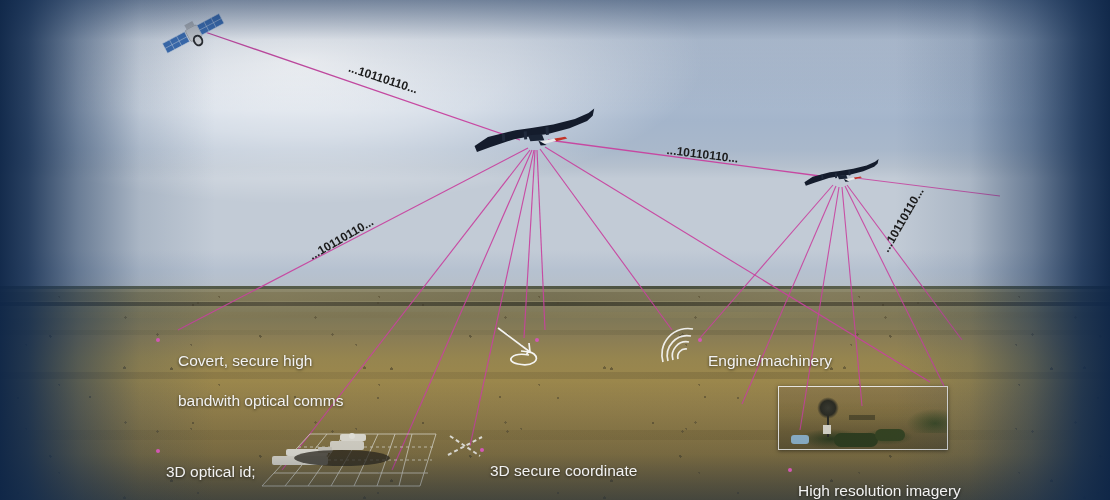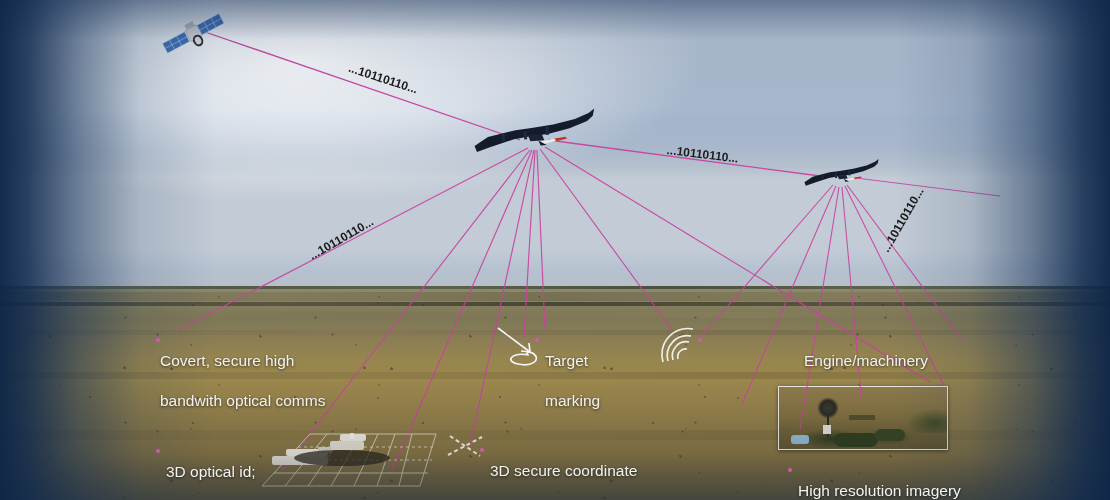--- a/index.html
+++ b/index.html
@@ -260,33 +260,29 @@
     <span>enabling </span><b>capabilities</b><span> from a single, compact,</span><br>
     <span>highly configurable payload, including...</span>
   </div>
 
   <div class="cap" style="left:352px;top:58px;transform:rotate(18deg);transform-origin:0 0;color:#1b1b1b;font-size:12px;font-weight:bold;text-shadow:none;">...10110110...</div>
   <div class="cap" style="left:668px;top:140px;transform:rotate(7deg);transform-origin:0 0;color:#1b1b1b;font-size:12px;font-weight:bold;text-shadow:none;">...10110110...</div>
   <div class="cap" style="left:305px;top:248px;transform:rotate(-30deg);transform-origin:0 0;color:#1b1b1b;font-size:12px;font-weight:bold;text-shadow:none;">...10110110...</div>
   <div class="cap" style="left:876px;top:246px;transform:rotate(-60deg);transform-origin:0 0;color:#1b1b1b;font-size:12px;font-weight:bold;text-shadow:none;">...10110110...</div>
 
   <div class="dot" style="left:156px;top:338px;"></div>
-  <div class="cap" style="left:160px;top:331px;width:190px;">
+  <div class="cap" style="left:178px;top:331px;width:190px;">
     <span>Covert, secure high</span><br>
     <span>bandwith optical comms</span>
   </div>
 
   <div class="dot" style="left:535px;top:338px;"></div>
-  <div class="cap" style="left:545px;top:331px;width:110px;">
-    <span>Target</span><br>
-    <span>marking</span>
-  </div>
 
   <div class="dot" style="left:698px;top:338px;"></div>
-  <div class="cap" style="left:708px;top:331px;width:220px;text-align:right;">
+  <div class="cap" style="left:708px;top:331px;width:220px;">
     <span>Engine/machinery</span><br>
   </div>
 
   <div class="dot" style="left:156px;top:449px;"></div>
   <div class="cap" style="left:166px;top:442px;width:130px;">
     <span>3D optical id;</span><br>
     
   </div>
 
   <div class="dot" style="left:480px;top:448px;"></div>

